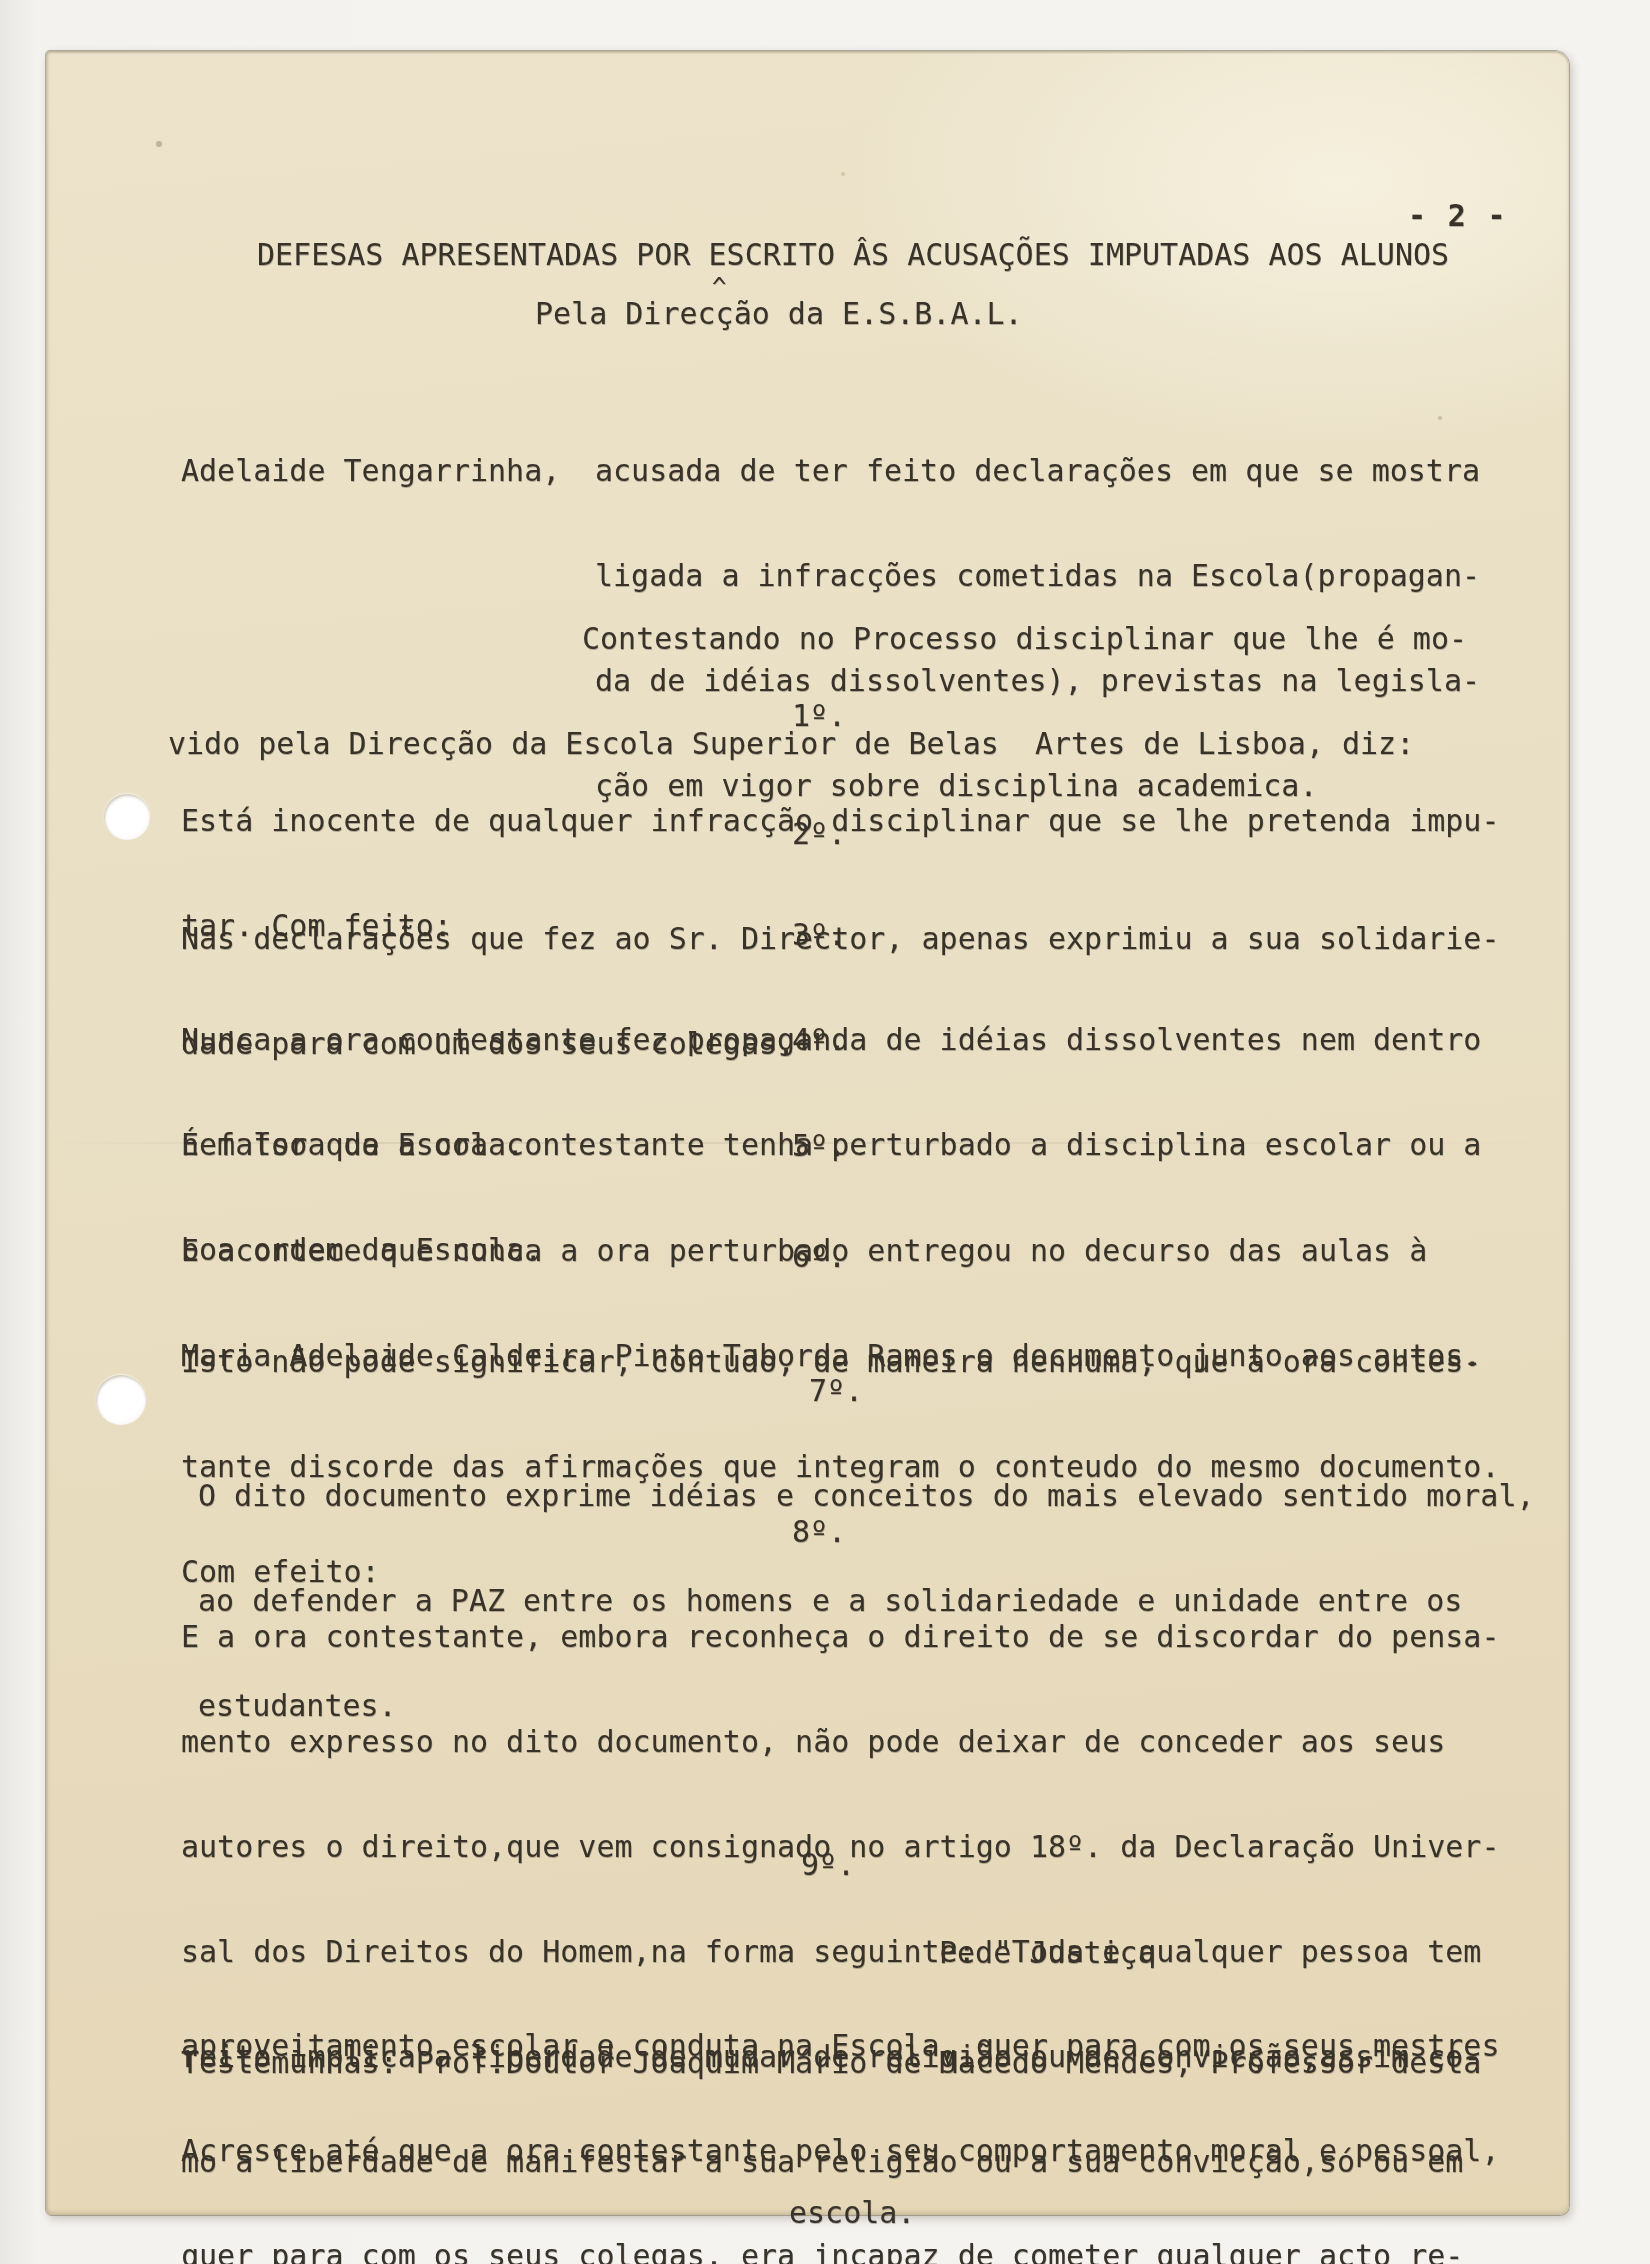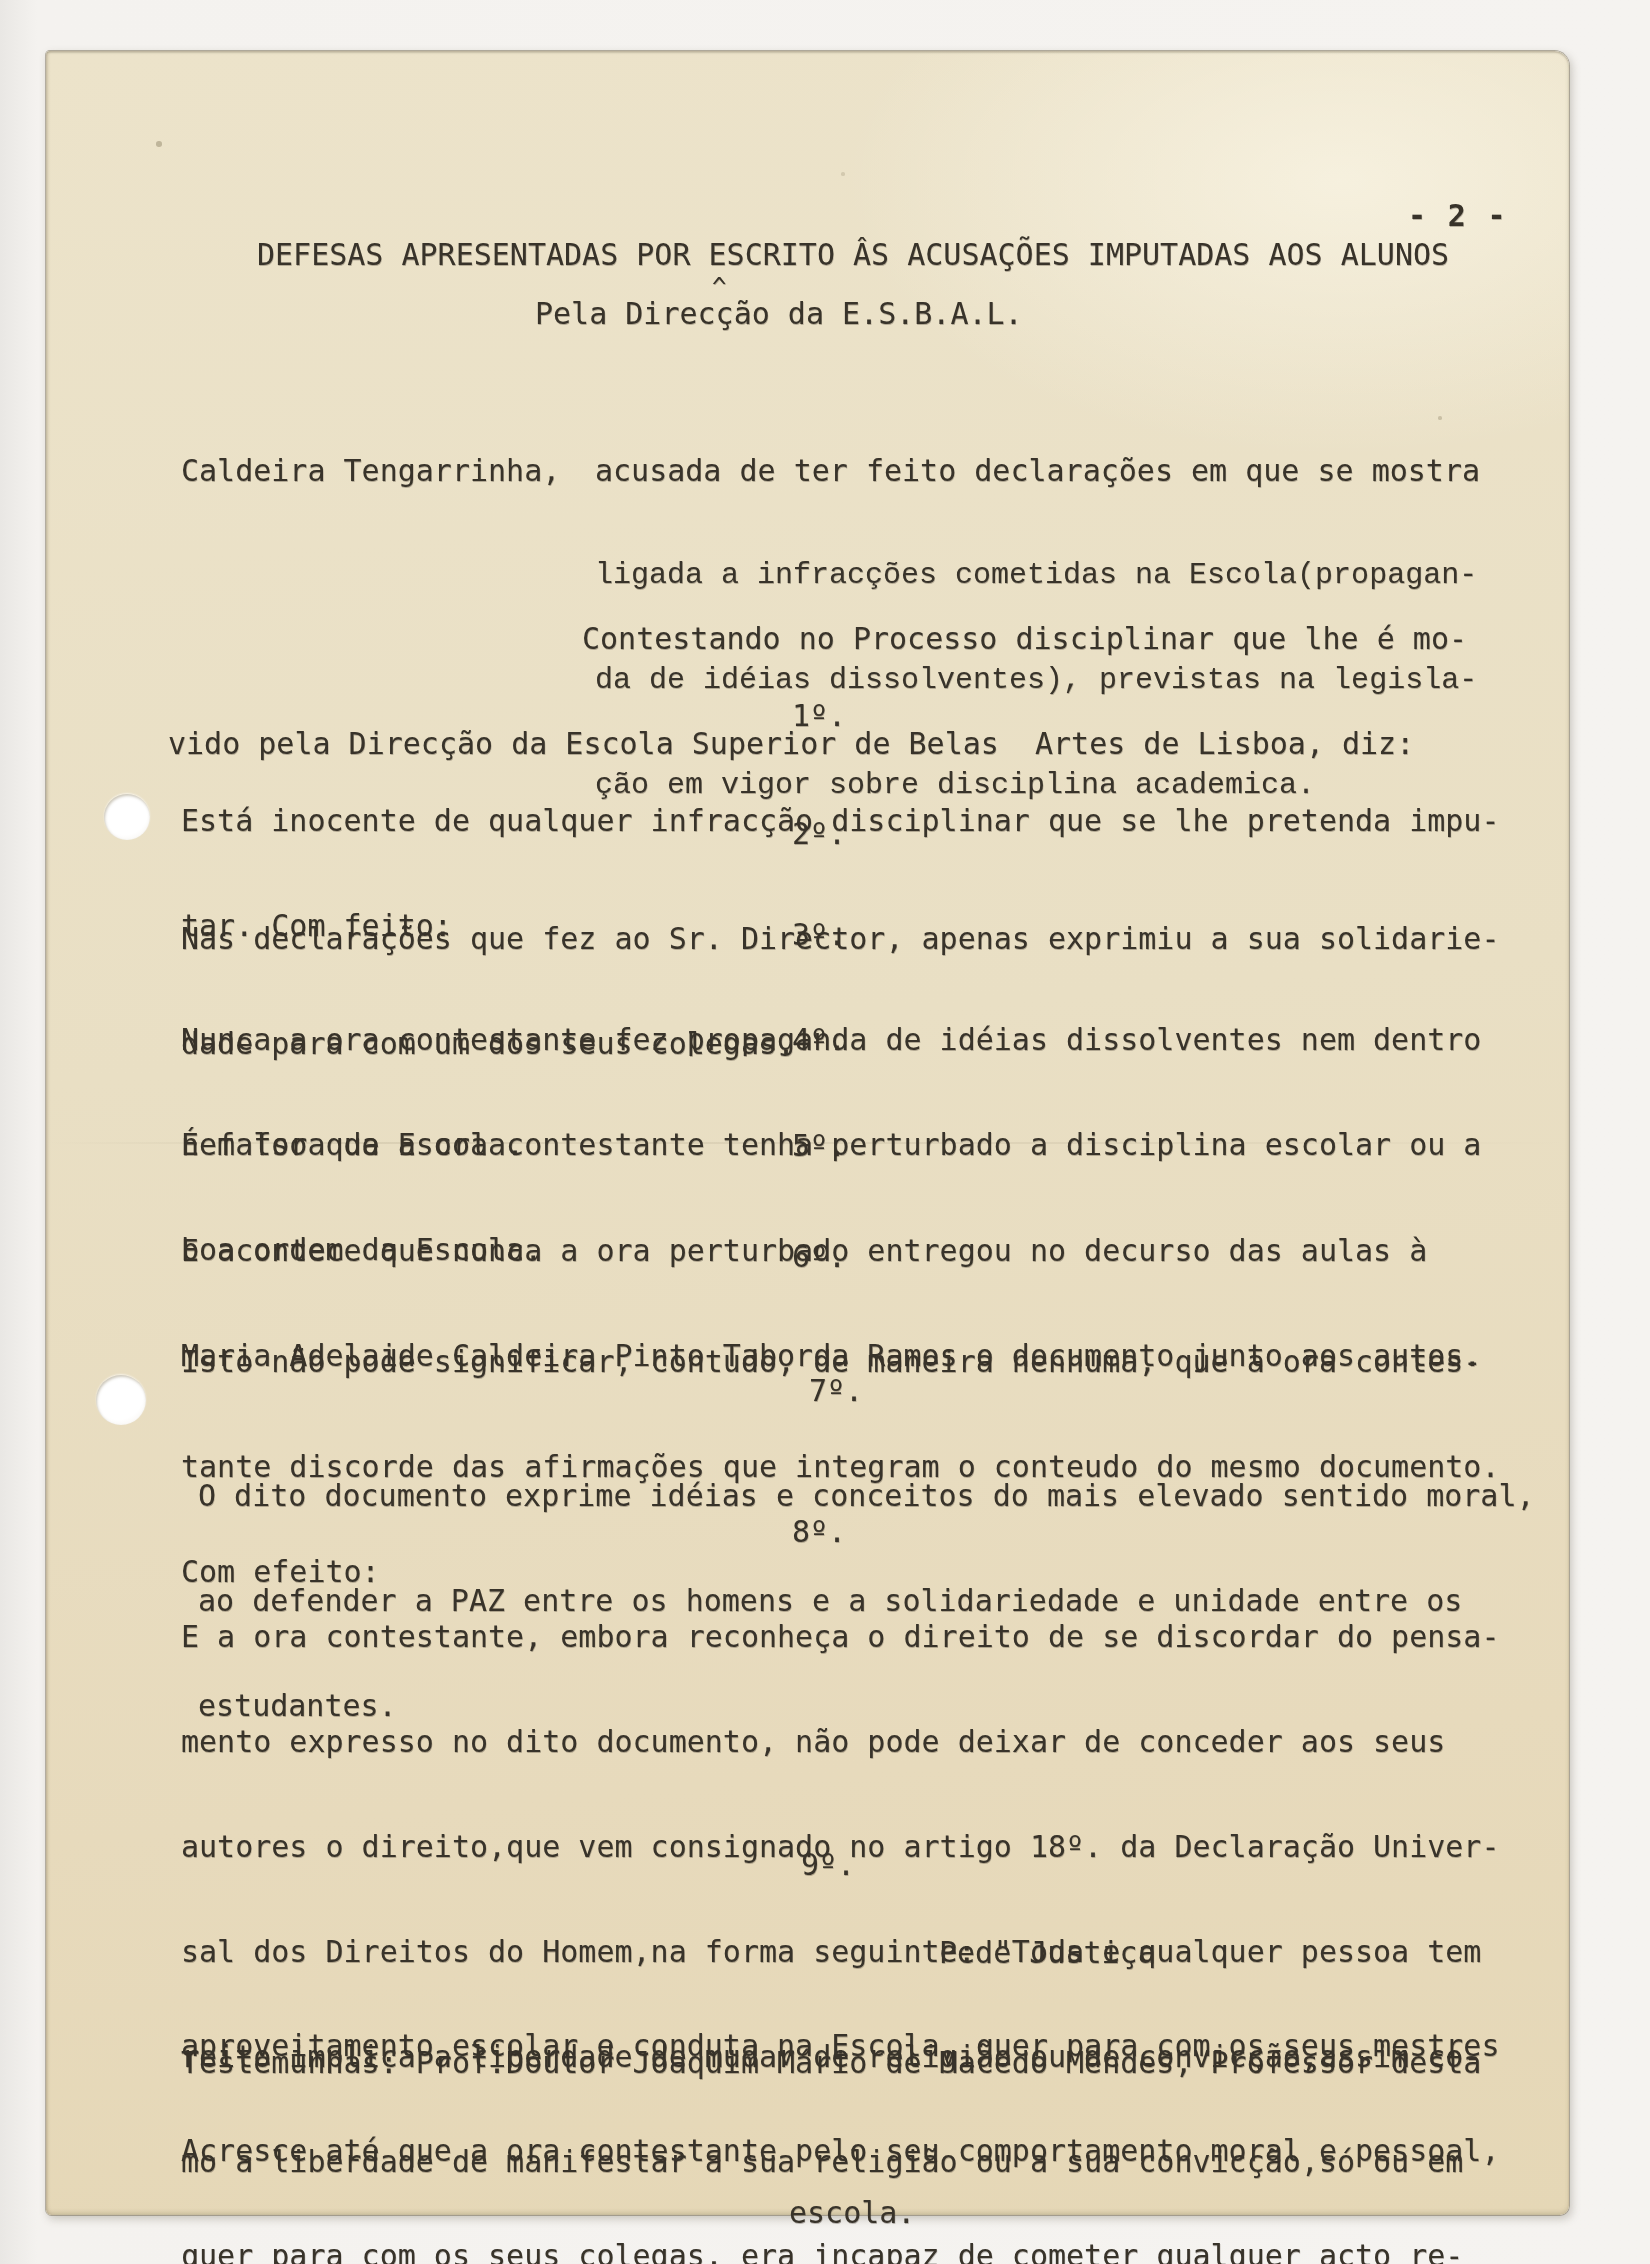--- a/index.html
+++ b/index.html
@@ -14,21 +14,21 @@
     background:
       radial-gradient(ellipse 826px 459px at 85% 6%, rgba(255,252,240,.55), rgba(255,252,240,0) 60%),
       linear-gradient(175deg,#ece3ca 0%,#e9dfc4 45%,#e7dabc 78%,#e5d7b6 100%);
     border-radius:3.7px 14.7px 9.2px 5.5px;
     box-shadow:0 0 0 0.9px rgba(124,114,92,.55), 2.8px 3.7px 8.3px rgba(90,82,66,.28), inset 0 1.8px 1.8px rgba(80,70,50,.25), inset 1.8px 0 2.8px rgba(120,108,84,.18), inset 0 -2.8px 4.6px rgba(120,108,84,.22);
     color:#38332a;
   }
   .blk{position:absolute;white-space:pre;font-size:30px;line-height:35px;
        text-shadow:0.5px 0.6px 0 rgba(52,44,32,.30);}
   .name{display:inline-block;width:414px;}
-  .indented{padding-left:414px;font-family:Liberation Mono, monospace;}
+  .indented{padding-left:414px;}
   .firstline-indent{padding-left:414px;}
   .sec-head{padding-left:611px;}
   .sec-head-9{padding-left:620px;}
   .hole{
     position:absolute;width:46px;height:46px;border-radius:50%;
     background:radial-gradient(circle at 45% 40%,#ffffff 60%,#f2efe9 100%);
     box-shadow:inset 0.9px 1.8px 2.8px rgba(140,128,100,.45), 0 -0.9px 1.8px rgba(255,255,255,.6);
   }
   .speck{position:absolute;border-radius:50%;background:#8a7f62;}
   .crease{position:absolute;left:0;width:100%;height:1.8px;
@@ -46,21 +46,21 @@
   <div class="speck" style="left:795px;top:121px;width:3.7px;height:3.7px;opacity:.25;"></div>
   <div class="crease" style="top:1091px;"></div>
 
   <div class="blk" style="left:1362px;top:147px;letter-spacing:1.8px;font-weight:bold;">- 2 -</div>
 
   <div class="blk" style="left:211px;top:186px;">DEFESAS APRESENTADAS POR ESCRITO ÂS ACUSAÇÕES IMPUTADAS AOS ALUNOS</div>
   <div class="blk" style="left:666px;top:219px;font-size:24px;">^</div>
   <div class="blk" style="left:489px;top:245px;">Pela Direcção da E.S.B.A.L.</div>
 
   <div class="blk" style="left:135px;top:332px;">
-    <div><span class="name">Caldeira Tengarrinha,</span><span>acusada de ter feito declarações em que se mostra</span></div>
+    <div><span class="name">Adelaide Tengarrinha,</span><span>acusada de ter feito declarações em que se mostra</span></div>
     <div class="indented">ligada a infracções cometidas na Escola(propagan-</div>
     <div class="indented">da de idéias dissolventes), previstas na legisla-</div>
     <div class="indented">ção em vigor sobre disciplina academica.</div>
   </div>
 
   <div class="blk" style="left:122px;top:500px;">
     <div class="firstline-indent">Contestando no Processo disciplinar que lhe é mo-</div>
     <div>vido pela Direcção da Escola Superior de Belas  Artes de Lisboa, diz:</div>
   </div>
 

